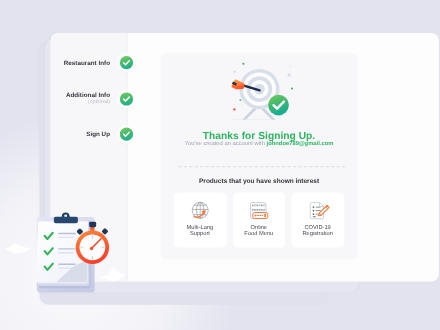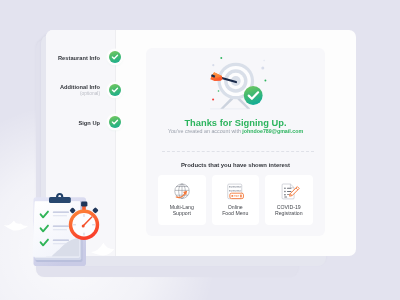--- a/index.html
+++ b/index.html
@@ -9,21 +9,21 @@
   #stage{position:relative;width:400px;height:300px;overflow:hidden;background:#e3e3ef;}
   .bgglow{position:absolute;left:-75px;top:105px;width:290px;height:290px;border-radius:50%;
           background:radial-gradient(circle,rgba(255,255,255,.85) 0%,rgba(255,255,255,.55) 40%,rgba(255,255,255,0) 72%);}
 
   
   .stackcard{position:absolute;border-radius:8px;}
   .stack3{left:36px;top:40px;width:261.5px;height:236.8px;background:#e1e1ed;box-shadow:0 -1px 2px rgba(150,150,180,.10);}
   .stack2{left:41px;top:35px;width:285.3px;height:231px;background:#e5e6ef;box-shadow:0 -1px 2px rgba(150,150,180,.12);}
 
   .panel{position:absolute;left:45.5px;top:29.5px;width:310.8px;height:226.8px;
-         background:#fdfdfd;border-radius:7px;overflow:hidden;}
+         background:#fdfdfd;border-radius:7px;overflow:hidden;padding-left:43px;}
 
   
   .steps{position:absolute;left:0;top:0;width:69.5px;height:100%;background:#f7f7fa;}
   .divider{position:absolute;left:69.5px;top:0;width:0.8px;height:100%;background:#eeeef1;}
 
   .step{position:absolute;right:auto;left:0;width:54.5px;text-align:right;}
   .step-label{font-size:5.7px;color:#34373d;font-weight:700;letter-spacing:0.02px;line-height:7px;}
   .step-sub{font-size:4.8px;color:#bcbec6;font-weight:400;line-height:6px;}
 
   .tick{position:absolute;width:12px;height:12px;border-radius:50%;left:63.5px;

